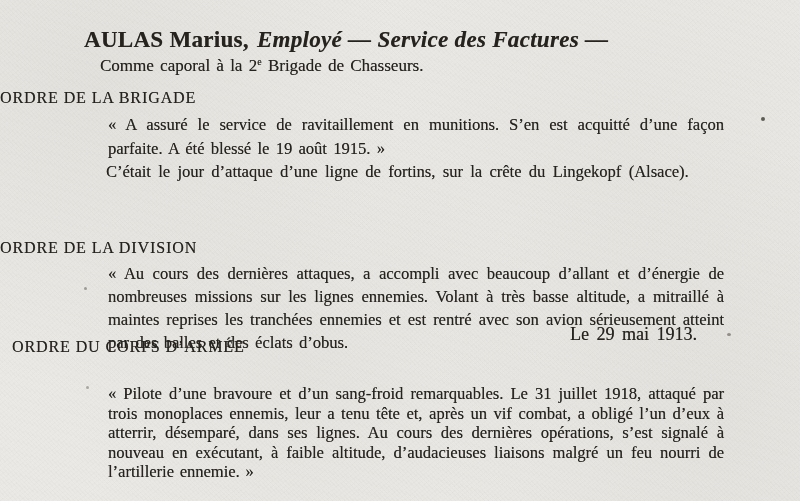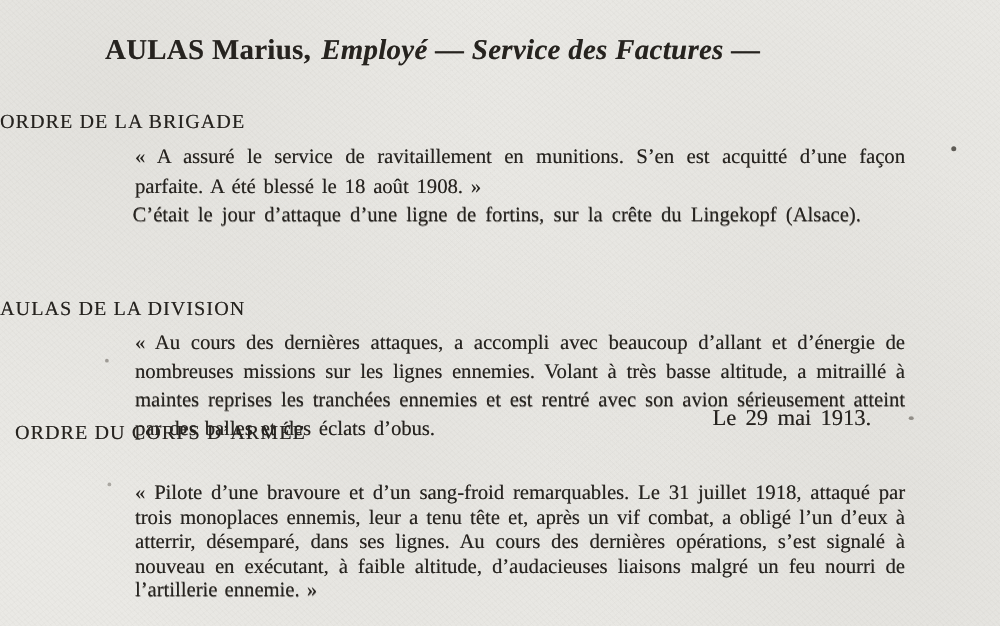--- a/index.html
+++ b/index.html
@@ -54,29 +54,32 @@
 </style>
 </head>
 <body>
 
 <div class="page">
 
   <div class="abs ink title-line">
     <span>AULAS Marius,</span><span class="role">Employé — Service des Factures —</span>
   </div>
 
+  <div class="abs ink intro intro-caporal">
+    <span>Comme caporal à la 2</span><sup>e</sup><span> Brigade de Chasseurs.</span>
+  </div>
 
   <div class="abs ink heading heading-brigade">ORDRE DE LA BRIGADE</div>
 
-  <div class="abs ink para para-brigade">« A assuré le service de ravitaillement en munitions. S’en est acquitté d’une façon parfaite. A été blessé le 18 août 1908. »</div>
+  <div class="abs ink para para-brigade">« A assuré le service de ravitaillement en munitions. S’en est acquitté d’une façon parfaite. A été blessé le 19 août 1915. »</div>
 
   <div class="abs ink note-brigade">C’était le jour d’attaque d’une ligne de fortins, sur la crête du Lingekopf (Alsace).</div>
 
 
-  <div class="abs ink heading heading-division">AULAS DE LA DIVISION</div>
+  <div class="abs ink heading heading-division">ORDRE DE LA DIVISION</div>
 
   <div class="abs ink para para-division">« Au cours des dernières attaques, a accompli avec beaucoup d’allant et d’énergie de nombreuses missions sur les lignes ennemies. Volant à très basse altitude, a mitraillé à maintes reprises les tranchées ennemies et est rentré avec son avion sérieusement atteint par des balles et des éclats d’obus.</div>
 
   <div class="abs ink date date-division">Le 29 mai 1913.</div>
 
   <div class="abs ink heading heading-corps">ORDRE DU CORPS D’ARMÉE</div>
 
   <div class="abs ink para para-corps">« Pilote d’une bravoure et d’un sang-froid remarquables. Le 31 juillet 1918, attaqué par trois monoplaces ennemis, leur a tenu tête et, après un vif combat, a obligé l’un d’eux à atterrir, désemparé, dans ses lignes. Au cours des dernières opérations, s’est signalé à nouveau en exécutant, à faible altitude, d’audacieuses liaisons malgré un feu nourri de l’artillerie ennemie. »</div>
 
 

